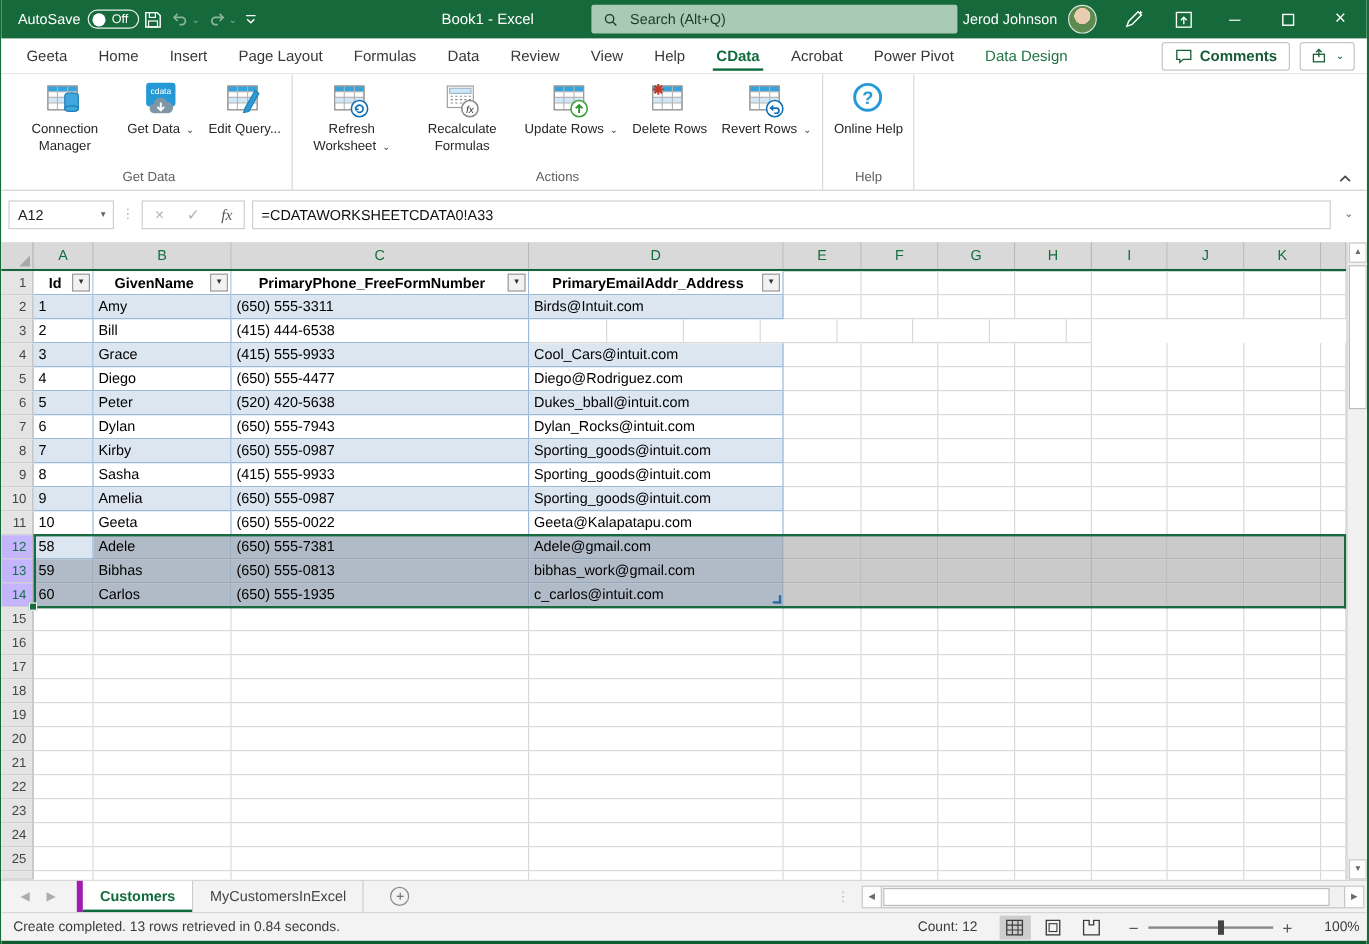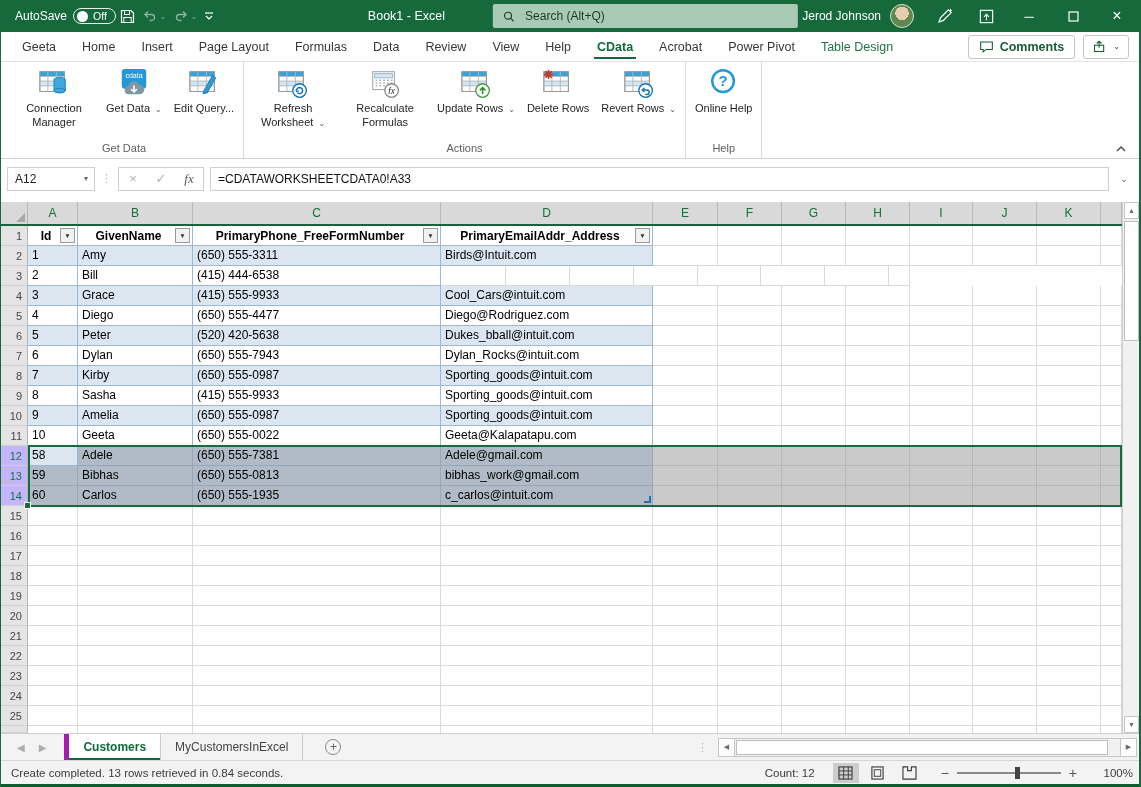--- a/index.html
+++ b/index.html
@@ -192,21 +192,21 @@
         <div class="rtab">Insert</div>
         <div class="rtab">Page Layout</div>
         <div class="rtab">Formulas</div>
         <div class="rtab">Data</div>
         <div class="rtab">Review</div>
         <div class="rtab">View</div>
         <div class="rtab">Help</div>
         <div class="rtab active">CData</div>
         <div class="rtab">Acrobat</div>
         <div class="rtab">Power Pivot</div>
-        <div class="rtab contextual">Table Design</div>
+        <div class="rtab contextual">Data Design</div>
       </div>
     <div class="tabrow-right">
       <span class="comments-btn">
         <svg width="15" height="15" viewBox="0 0 18 18">
             <path d="M2 3.5h14v9H8.5L5 15.5v-3H2z" fill="none" stroke="#185c37" stroke-width="1.3"></path>
           </svg>
         <span>Comments</span>
       </span>
       <span class="share-btn">
         <svg width="15" height="15" viewBox="0 0 18 18">

